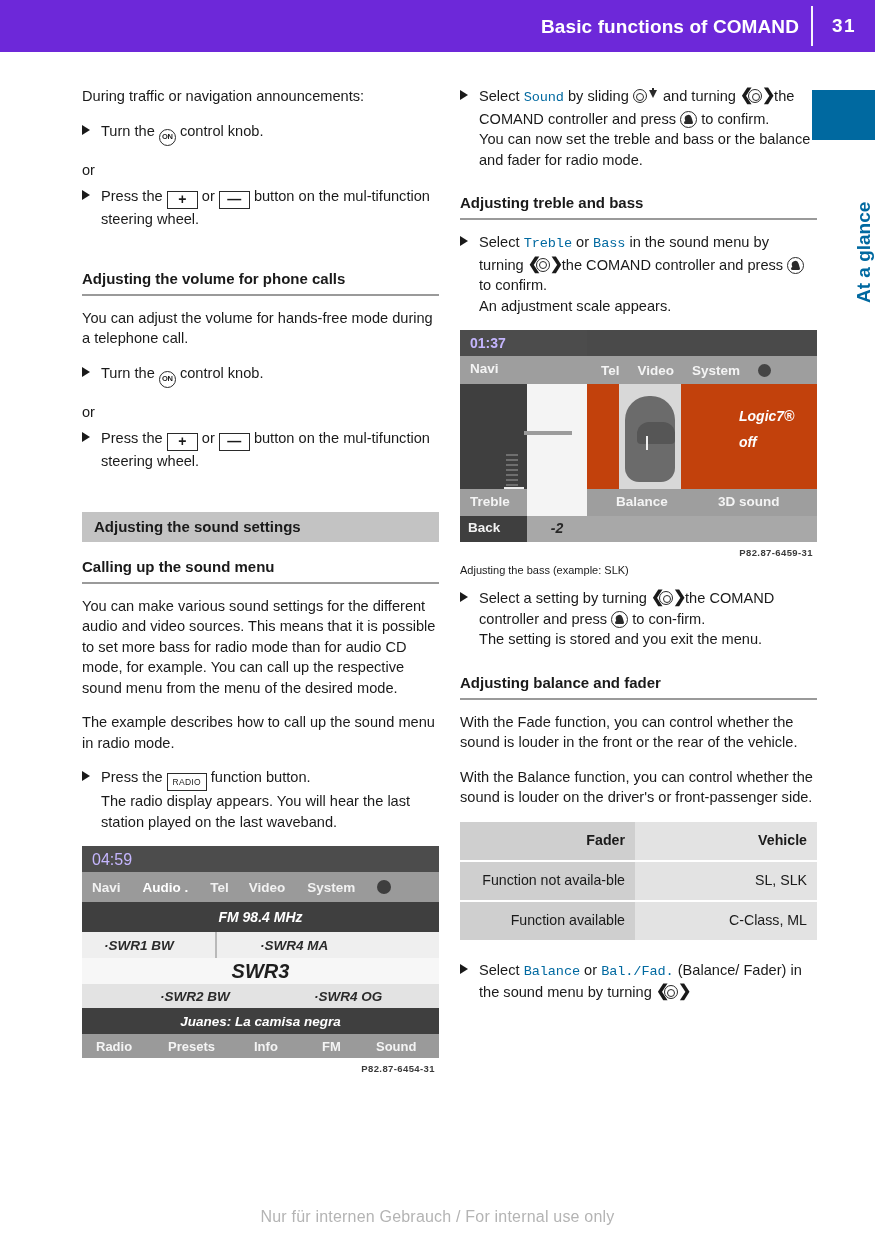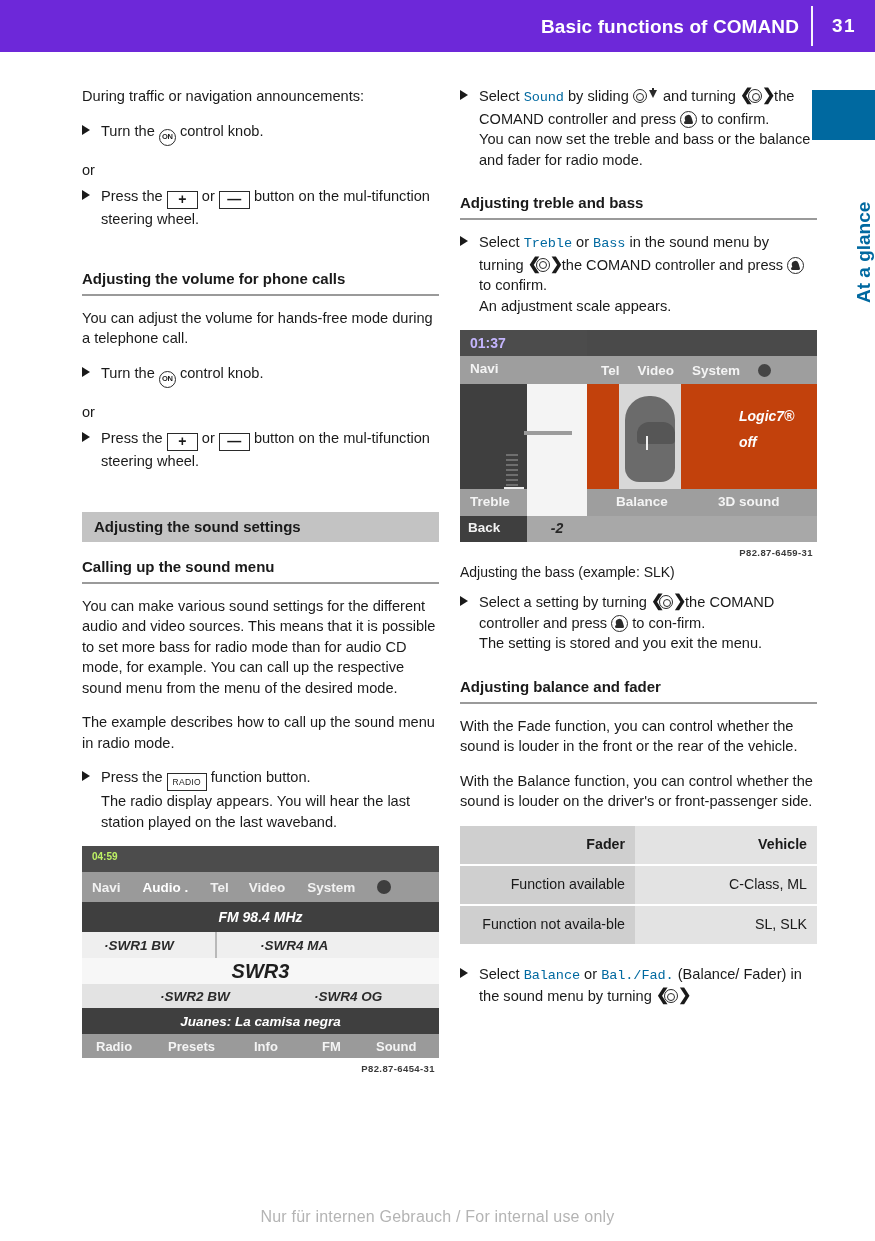--- a/index.html
+++ b/index.html
@@ -198,41 +198,41 @@
   .fig-caption-code {
     text-align: right;
     font-size: 9.5px;
     font-weight: bold;
     color: #3a3a3a;
     letter-spacing: .4px;
     margin: 5px 4px 0 0;
     font-family: "Liberation Sans", sans-serif;
   }
   .fig-caption {
-    font-size: 14px;
+    font-size: 11px;
     margin: 6px 0 12px 0;
   }
 
   .screen {
     width: 357px; height: 212px;
     background: #4a4a4a;
     position: relative;
     overflow: hidden;
     font-family: "Liberation Sans", sans-serif;
     color: #ffffff;
   }
 
   
   .rs-time {
     position: absolute; left: 0; top: 0; width: 357px; height: 26px;
     background: #4c4c4c;
   }
   .rs-time span {
     position: absolute; left: 10px; top: 5px;
-    font-size: 10px; font-weight: bold; color: #bef264;
+    font-size: 16px; font-weight: normal; color: #c4b5fd;
     font-style: normal;
   }
   .rs-menu {
     position: absolute; left: 0; top: 26px; width: 357px; height: 30px;
     background: #9a9a9a;
     display: flex; align-items: center;
   }
   .rs-menu span {
     font-size: 13.5px; font-weight: bold; color: #f2f2f2;
     padding: 0 0 0 0;
@@ -652,26 +652,26 @@
 
   <table class="ftable">
     <thead>
       <tr>
         <th class="c1">Fader</th>
         <th class="c2">Vehicle</th>
       </tr>
     </thead>
     <tbody>
       <tr>
+        <td class="c1">Function not availa-ble</td>
+        <td class="c2">SL, SLK</td>
+      </tr>
+      <tr>
         <td class="c1">Function available</td>
         <td class="c2">C-Class, ML</td>
-      </tr>
-      <tr>
-        <td class="c1">Function not availa-ble</td>
-        <td class="c2">SL, SLK</td>
       </tr>
     </tbody>
   </table>
 
   <div class="step">
     <span class="tri"></span>
     <span>Select</span>
     <span class="ui">Balance</span>
     <span>or</span>
     <span class="ui">Bal./Fad.</span>

